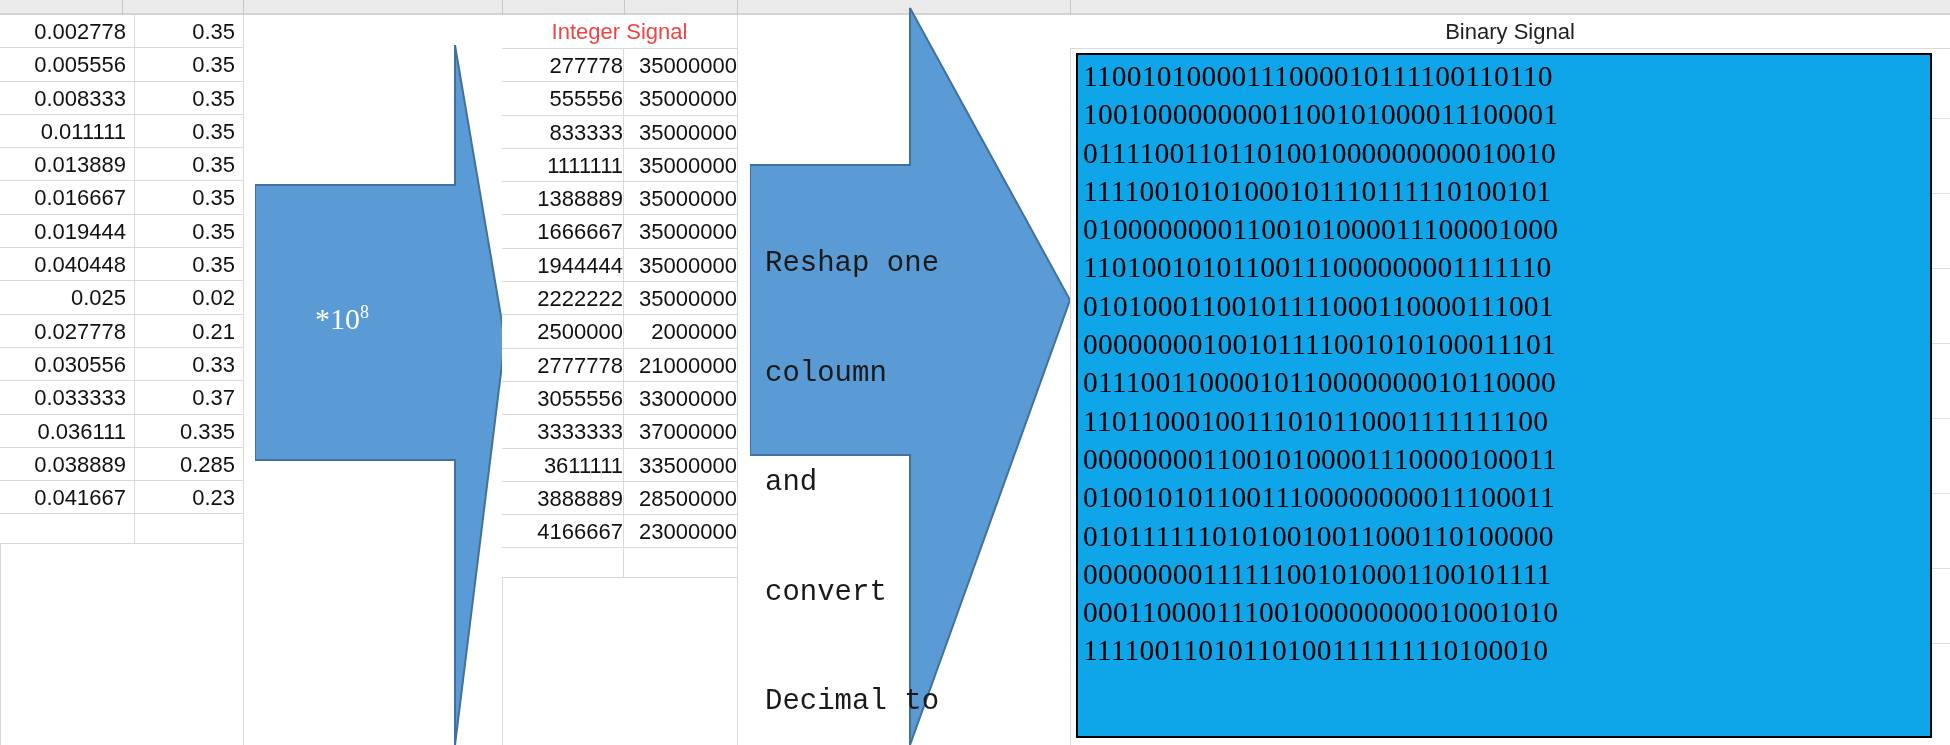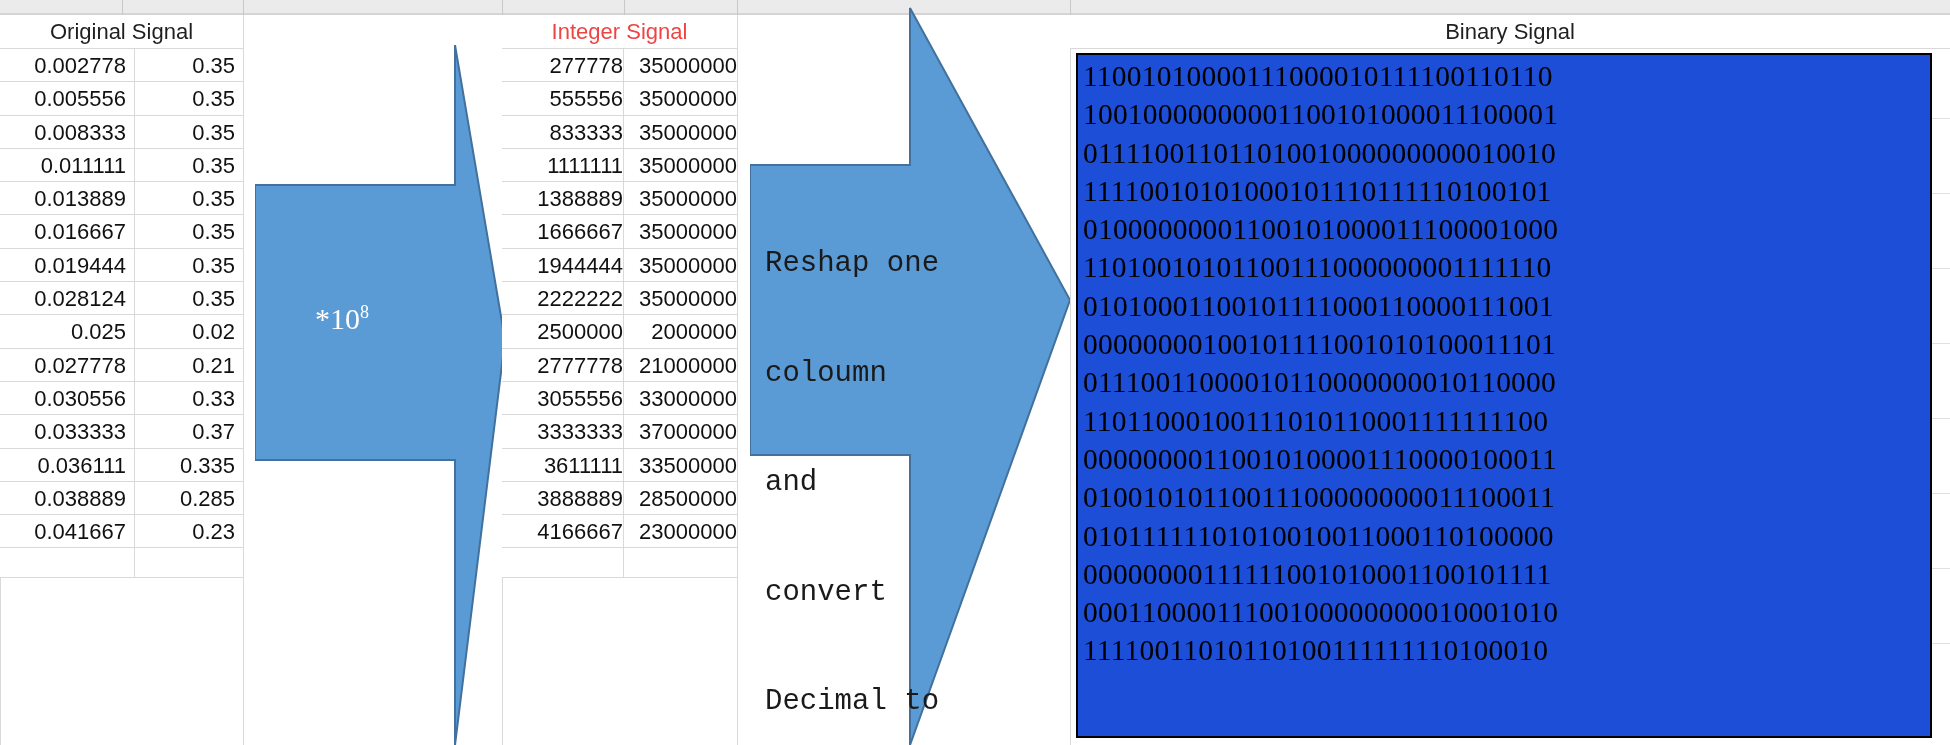--- a/index.html
+++ b/index.html
@@ -89,21 +89,21 @@
   
   #bin-panel { position: absolute; left: 1070px; top: 15px; width: 880px; }
   #bin-panel .title-row {
     height: 34px; line-height: 34px; text-align: center;
     font-size: 22px; color: #1f1f1f; background: #fff;
     border-bottom: 1px solid #d9d9d9;
   }
   #bin-box {
     position: absolute; left: 1076px; top: 53px;
     width: 856px; height: 685px;
-    border: 2px solid #000; background: #1d4ed8;
+    border: 2px solid #000; background: #0ea5e9;
     padding: 2px 3px 0 5px; overflow: hidden;
   }
   #bin-box .bline {
     font-family: "Liberation Serif", serif;
     font-size: 29.5px; line-height: 38.3px;
     color: #000; white-space: nowrap; letter-spacing: 0.2px;
   }
   
   .hrule { position: absolute; height: 1px; background: #e0e0e0; }
 </style>
@@ -121,21 +121,20 @@
     <div class="colsep" style="left:1070px"></div>
   </div>
 
   <div class="vrule" style="left:0px;   top:15px; height:730px;"></div>
   <div class="vrule" style="left:243px; top:15px; height:730px;"></div>
   <div class="vrule" style="left:502px; top:15px; height:730px;"></div>
   <div class="vrule" style="left:737px; top:15px; height:730px;"></div>
   <div class="vrule" style="left:1070px;top:15px; height:730px;"></div>
 
   <div id="orig-table">
-    <div class="title-row">Original Signal</div>
 
     <div class="row">
       <div class="c c0">0.002778</div>
       <div class="c c1">0.35</div>
     </div>
     <div class="row">
       <div class="c c0">0.005556</div>
       <div class="c c1">0.35</div>
     </div>
     <div class="row">
@@ -152,21 +151,21 @@
     </div>
     <div class="row">
       <div class="c c0">0.016667</div>
       <div class="c c1">0.35</div>
     </div>
     <div class="row">
       <div class="c c0">0.019444</div>
       <div class="c c1">0.35</div>
     </div>
     <div class="row">
-      <div class="c c0">0.028124</div>
+      <div class="c c0">0.040448</div>
       <div class="c c1">0.35</div>
     </div>
     <div class="row">
       <div class="c c0">0.025</div>
       <div class="c c1">0.02</div>
     </div>
     <div class="row">
       <div class="c c0">0.027778</div>
       <div class="c c1">0.21</div>
     </div>

